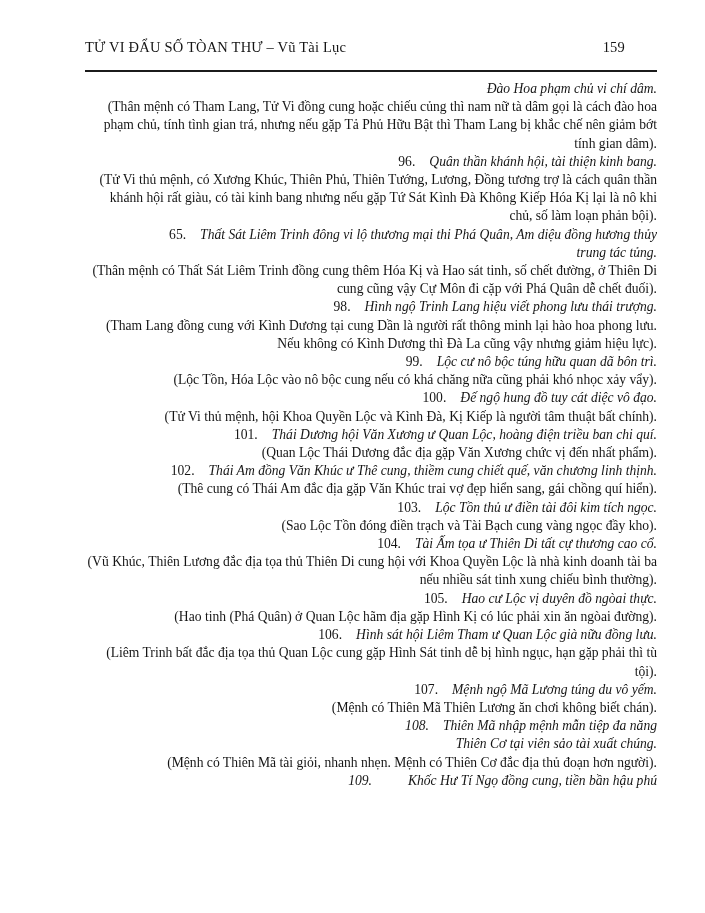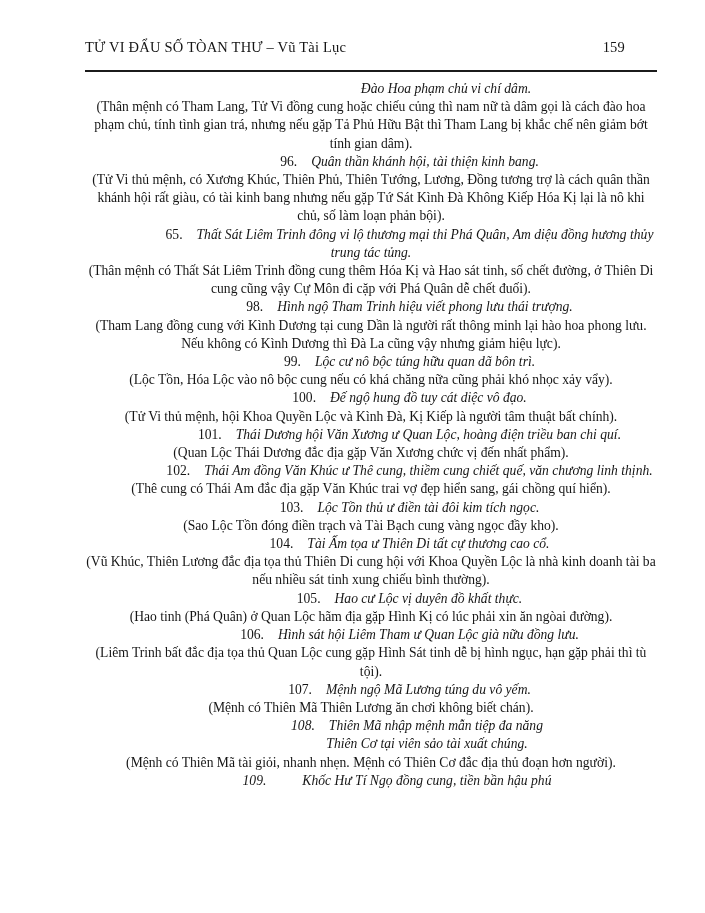--- a/index.html
+++ b/index.html
@@ -18,21 +18,21 @@
     font-size:14.5px;letter-spacing:0.2px;
   }
   .header .title{white-space:nowrap;}
   .rule{
     position:absolute;left:85px;top:70px;width:572px;height:2px;
     background:#1b1b1b;
   }
   .content{
     position:absolute;left:85px;top:80px;width:572px;
     font-size:13.6px;line-height:18.2px;
-    text-align:center;
+    text-align:right;
   }
   .content p{margin:0;padding:0;}
   .verse{font-style:italic;text-indent:77px;}
   .verse .num{font-style:normal;padding-right:14px;}
   .verse .num.it{font-style:italic;}
   .v-opening{text-indent:150px;}
   .v-numgap{text-indent:52px;}
   .v-numgap .num{padding-right:36px;}
   .v-split{text-indent:92px;}
   .vline2{display:block;text-indent:112px;}
@@ -47,35 +47,35 @@
     <span class="pagenum">159</span>
   </div>
   <div class="rule" style="background: rgb(27, 27, 27);"></div>
   <div class="content" id="content">
       <p class="verse v-opening"><span>Đào Hoa phạm chủ vi chí dâm.</span></p>
       <p class="prose">(Thân mệnh có Tham Lang, Tử Vi đồng cung hoặc chiếu củng thì nam nữ tà dâm gọi là cách đào hoa phạm chủ, tính tình gian trá, nhưng nếu gặp Tả Phủ Hữu Bật thì Tham Lang bị khắc chế nên giảm bớt tính gian dâm).</p>
       <p class="verse v-default"><span class="num">96.</span><span>Quân thần khánh hội, tài thiện kinh bang.</span></p>
       <p class="prose">(Tử Vi thủ mệnh, có Xương Khúc, Thiên Phủ, Thiên Tướng, Lương, Đồng tương trợ là cách quân thần khánh hội rất giàu, có tài kinh bang nhưng nếu gặp Tứ Sát Kình Đà Không Kiếp Hóa Kị lại là nô khi chủ, số làm loạn phản bội).</p>
       <p class="verse v-default"><span class="num">65.</span><span>Thất Sát Liêm Trinh đông vi lộ thương mại thi Phá Quân, Am diệu đồng hương thủy trung tác tủng.</span></p>
       <p class="prose">(Thân mệnh có Thất Sát Liêm Trinh đồng cung thêm Hóa Kị và Hao sát tinh, số chết đường, ở Thiên Di cung cũng vậy Cự Môn đi cặp với Phá Quân dễ chết đuối).</p>
-      <p class="verse v-default"><span class="num">98.</span><span>Hình ngộ Tham Trinh hiệu viết phong lưu thái trượng.</span></p>
+      <p class="verse v-default"><span class="num">98.</span><span>Hình ngộ Trinh Lang hiệu viết phong lưu thái trượng.</span></p>
       <p class="prose">(Tham Lang đồng cung với Kình Dương tại cung Dần là người rất thông minh lại hào hoa phong lưu. Nếu không có Kình Dương thì Đà La cũng vậy nhưng giảm hiệu lực).</p>
       <p class="verse v-default"><span class="num">99.</span><span>Lộc cư nô bộc túng hữu quan dã bôn trì.</span></p>
       <p class="prose">(Lộc Tồn, Hóa Lộc vào nô bộc cung nếu có khá chăng nữa cũng phải khó nhọc xảy vẩy).</p>
       <p class="verse v-default"><span class="num">100.</span><span>Đế ngộ hung đồ tuy cát diệc vô đạo.</span></p>
       <p class="prose">(Tử Vi thủ mệnh, hội Khoa Quyền Lộc và Kình Đà, Kị Kiếp là người tâm thuật bất chính).</p>
       <p class="verse v-default"><span class="num">101.</span><span>Thái Dương hội Văn Xương ư Quan Lộc, hoàng điện triều ban chi quí.</span></p>
       <p class="prose">(Quan Lộc Thái Dương đắc địa gặp Văn Xương chức vị đến nhất phẩm).</p>
       <p class="verse v-default"><span class="num">102.</span><span>Thái Am đồng Văn Khúc ư Thê cung, thiềm cung chiết quế, văn chương linh thịnh.</span></p>
       <p class="prose">(Thê cung có Thái Am đắc địa gặp Văn Khúc trai vợ đẹp hiển sang, gái chồng quí hiển).</p>
       <p class="verse v-default"><span class="num">103.</span><span>Lộc Tồn thủ ư điền tài đôi kim tích ngọc.</span></p>
       <p class="prose">(Sao Lộc Tồn đóng điền trạch và Tài Bạch cung vàng ngọc đầy kho).</p>
       <p class="verse v-default"><span class="num">104.</span><span>Tài Ấm tọa ư Thiên Di tất cự thương cao cổ.</span></p>
       <p class="prose">(Vũ Khúc, Thiên Lương đắc địa tọa thủ Thiên Di cung hội với Khoa Quyền Lộc là nhà kinh doanh tài ba nếu nhiều sát tinh xung chiếu bình thường).</p>
-      <p class="verse v-default"><span class="num">105.</span><span>Hao cư Lộc vị duyên đồ khất thực.</span></p>
+      <p class="verse v-default"><span class="num">105.</span><span>Hao cư Lộc vị duyên đồ ngòai thực.</span></p>
       <p class="prose">(Hao tinh (Phá Quân) ở Quan Lộc hãm địa gặp Hình Kị có lúc phải xin ăn ngòai đường).</p>
       <p class="verse v-default"><span class="num">106.</span><span>Hình sát hội Liêm Tham ư Quan Lộc già nữu đồng lưu.</span></p>
       <p class="prose">(Liêm Trinh bất đắc địa tọa thủ Quan Lộc cung gặp Hình Sát tinh dễ bị hình ngục, hạn gặp phải thì tù tội).</p>
       <p class="verse v-default"><span class="num">107.</span><span>Mệnh ngộ Mã Lương túng du vô yếm.</span></p>
       <p class="prose">(Mệnh có Thiên Mã Thiên Lương ăn chơi không biết chán).</p>
       <p class="verse v-split"><span class="num it">108.</span><span>Thiên Mã nhập mệnh mẫn tiệp đa năng</span><span class="vline2">Thiên Cơ tại viên sảo tài xuất chúng.</span></p>
       <p class="prose">(Mệnh có Thiên Mã tài giỏi, nhanh nhẹn. Mệnh có Thiên Cơ đắc địa thủ đoạn hơn người).</p>
       <p class="verse v-numgap"><span class="num it">109.</span><span>Khốc Hư Tí Ngọ đồng cung, tiền bần hậu phú</span></p>
     </div>
 </div>

